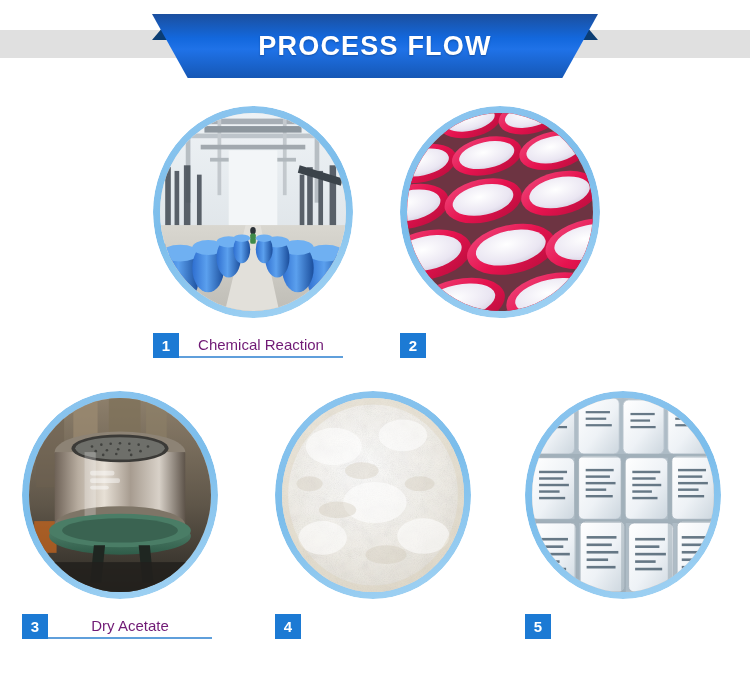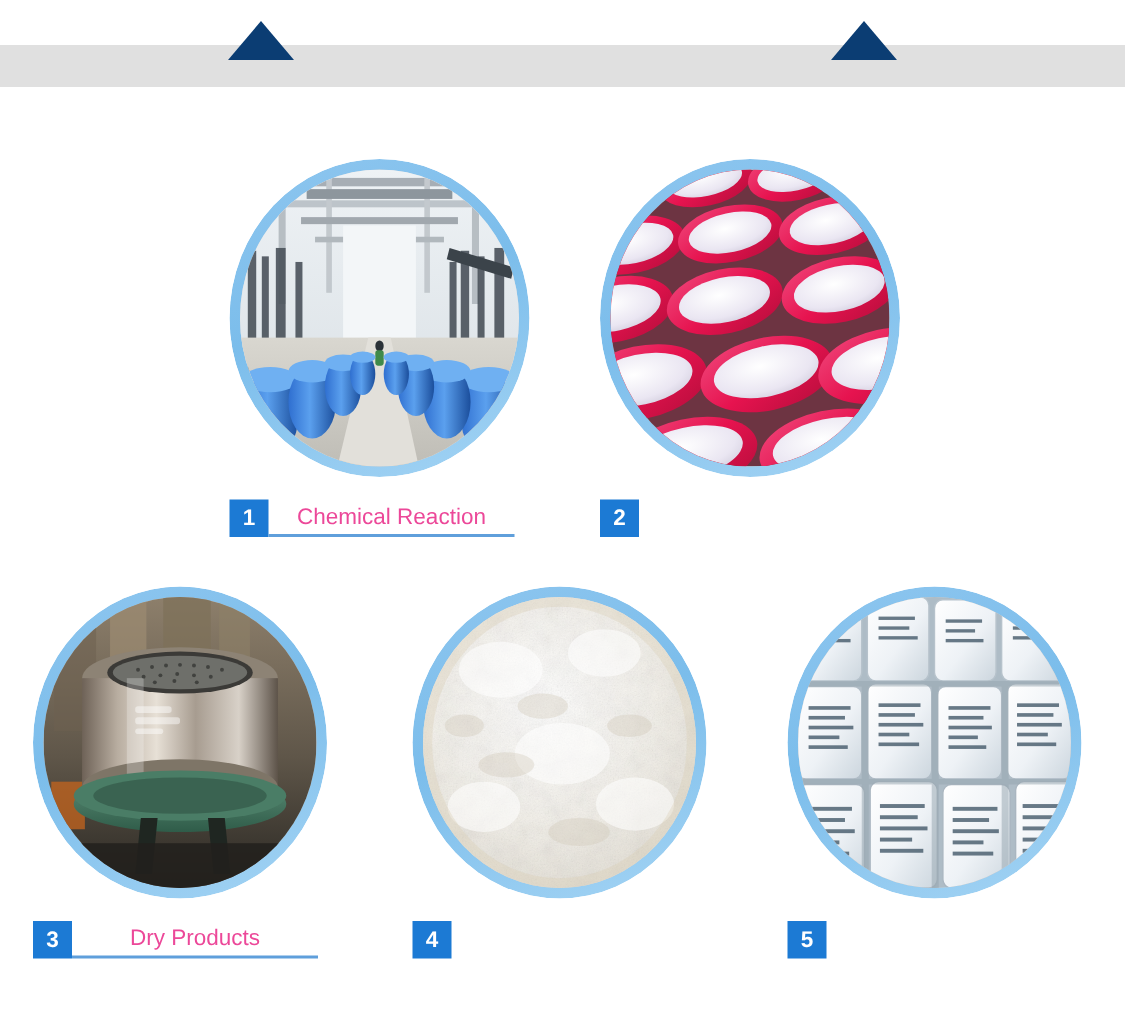--- a/index.html
+++ b/index.html
@@ -141,32 +141,35 @@
     border-bottom: 2px solid #5f9fdb;
     height: 25px;
     display: flex;
     align-items: center;
     justify-content: center;
     padding: 0 4px;
   }
 
   .step-label {
     font-size: 15px;
-    color: #ec4899;
+    color: #701a75;
     font-family: "Liberation Sans", sans-serif;
     white-space: nowrap;
   }
 </style>
 </head>
 <body>
 
 <div class="header">
   <div class="header-stripe"></div>
   <div class="ribbon-fold-left"></div>
   <div class="ribbon-fold-right"></div>
+  <div class="ribbon-main">
+    <span class="ribbon-title">PROCESS FLOW</span>
+  </div>
 </div>
 
 <div class="steps-area">
 
   <div class="step" style="left:153px; top:10px;">
     <div class="step-media" style="width:200px; height:212px;">
       <div class="step-photo">
         <svg viewBox="0 0 200 212" preserveAspectRatio="xMidYMid slice">
           <defs>
             <linearGradient id="g1sky" x1="0" y1="0" x2="0" y2="1">
@@ -419,21 +422,21 @@
 
           <polygon points="70,158 82,158 78,198 66,198" fill="#1f2621"></polygon>
           <polygon points="118,158 130,158 134,198 122,198" fill="#1f2621"></polygon>
           <rect x="0" y="176" width="196" height="32" fill="#22201c" opacity="0.85"></rect>
         </svg>
       </div>
     </div>
     <div class="step-caption" style="left:0px; top:222px; width:190px;">
       <div class="step-badge">3</div>
       <div class="step-label-wrap">
-        <span class="step-label">Dry Products</span>
+        <span class="step-label">Dry Acetate</span>
       </div>
     </div>
   </div>
 
   <div class="step" style="left:275px; top:295px;">
     <div class="step-media" style="width:196px; height:208px;">
       <div class="step-photo">
         <svg viewBox="0 0 196 208" preserveAspectRatio="xMidYMid slice">
           <defs>
             <radialGradient id="g4p" cx="44%" cy="36%" r="78%">

